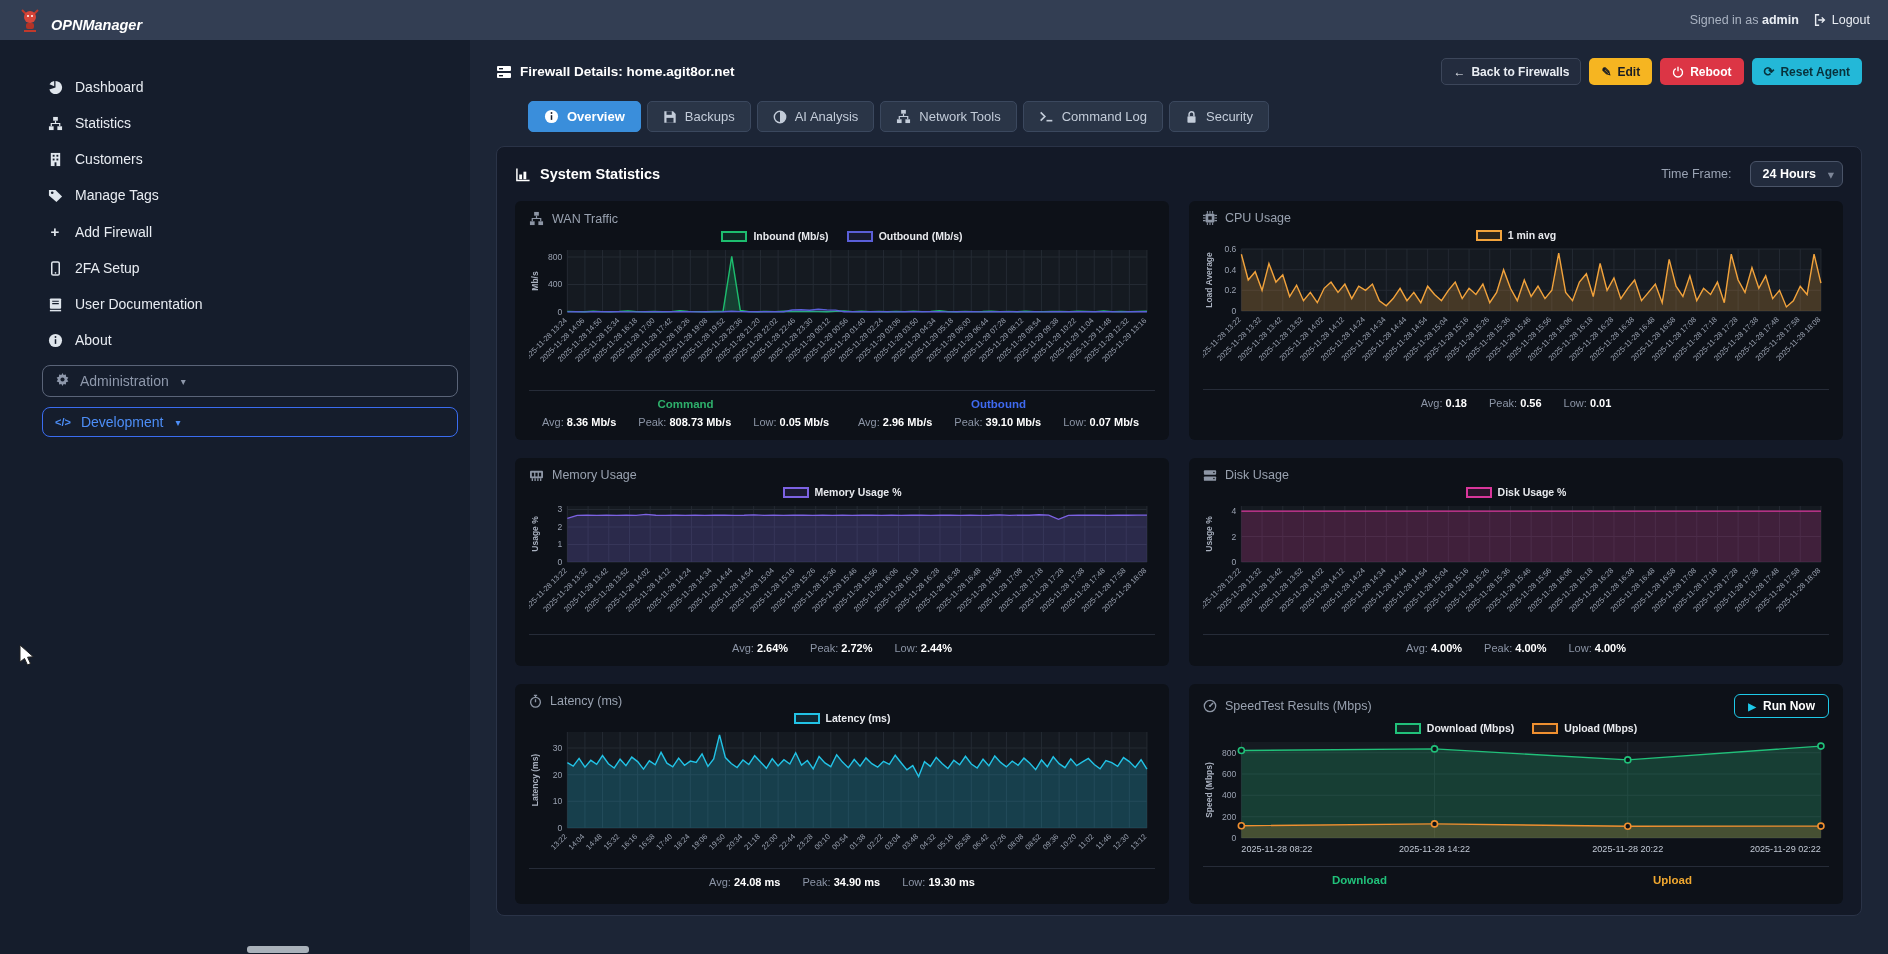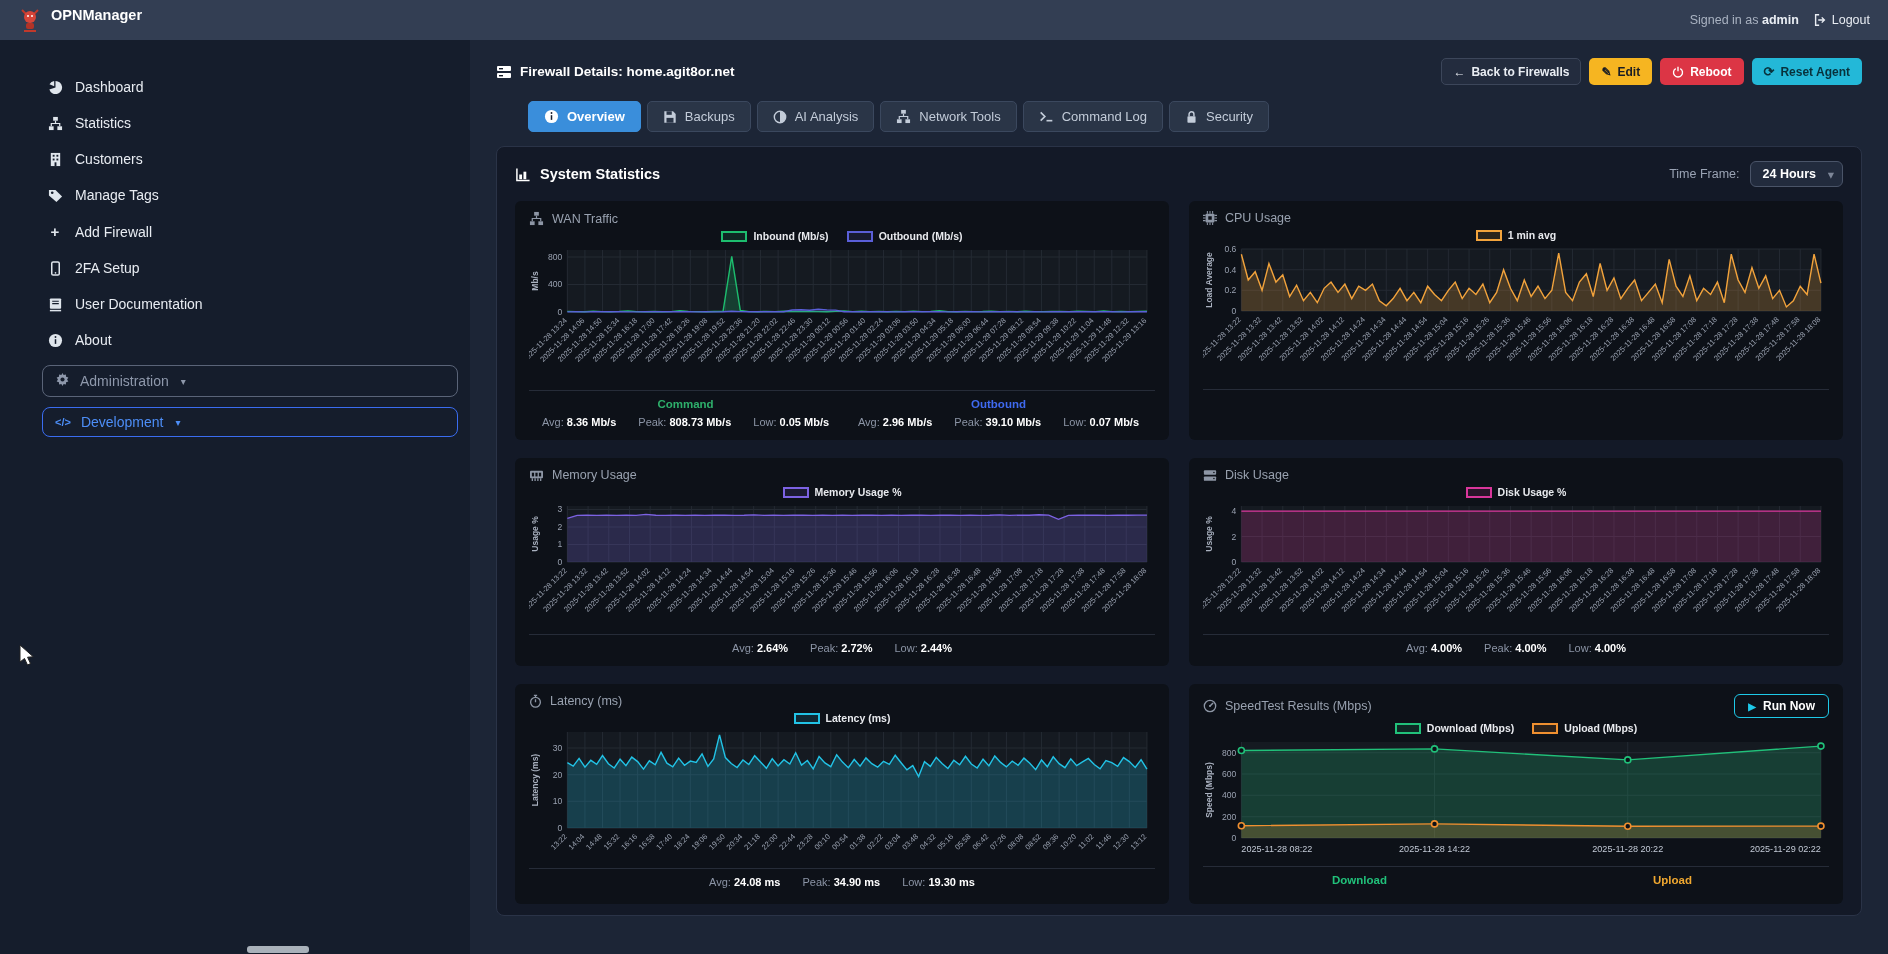--- a/index.html
+++ b/index.html
@@ -1,21 +1,21 @@
 <!DOCTYPE html>
 <html><head>
 <meta charset="utf-8">
 <style>
   * { box-sizing: border-box; margin: 0; padding: 0; }
   html,body { width:1888px; height:954px; overflow:hidden; }
   body { font-family:"Liberation Sans", sans-serif; background:#1c2536; color:#e8ecf2; position:relative; }
 
   
   .navbar { height:40px; background:#333e53; display:flex; align-items:center; padding:0 18px; }
-  .brand { display:flex; align-items:flex-start; gap:9px; font-weight:bold; font-size:14.5px; color:#fff; }
+  .brand { display:flex; align-items:flex-end; gap:9px; font-weight:bold; font-size:14.5px; color:#fff;font-style:italic; }
   .nav-right { margin-left:auto; display:flex; align-items:center; gap:14px; font-size:12.5px; }
   .signed-in { color:#aab3c2; }
   .signed-in b { color:#e9edf3; }
   .logout { color:#e9edf3; display:flex; align-items:center; gap:5px; cursor:pointer; }
 
   .layout { display:flex; height:914px; }
 
   
   .sidebar { width:470px; background:#151d2c; padding-top:32px; position:relative; flex:0 0 auto;padding-left:30px; }
   .side-item { display:flex; align-items:center; gap:11px; padding:7px 16px; margin-bottom:6px;
@@ -40,21 +40,21 @@
 
   .tabs { display:flex; gap:6px; margin-top:16px;padding-left:32px; }
   .tab { background:#2a3547; border:1px solid #3b485e; color:#c3ccd9; font-size:13px; padding:7px 15px;
          border-radius:5px; display:flex; align-items:center; gap:8px; cursor:pointer; }
   .tab.active { background:#3a8edb; border-color:#3a8edb; color:#fff; font-weight:bold; }
 
   .card { margin-top:14px; background:#131927; border:1px solid #2a3347; border-radius:8px;
           padding:14px 18px; height:770px; overflow:hidden; }
   .card-head { display:flex; align-items:center; }
   .card-title { font-size:14.5px; font-weight:bold; color:#fff; display:flex; align-items:center; gap:9px; }
-  .tf { margin-left:auto; display:flex; align-items:center; gap:10px; font-size:12.5px; color:#9aa3b4; }
+  .tf { margin-left:auto; display:flex; align-items:center; gap:18px; font-size:12.5px; color:#9aa3b4; }
   .tf-select { background:#222b3d; border:1px solid #4a5468; border-radius:6px; color:#fff; font-weight:bold;
                font-size:12.5px; padding:5px 26px 5px 12px; position:relative; cursor:pointer; }
   .tf-select:after { content:"▾"; position:absolute; right:8px; top:5px; color:#7d8698; font-weight:normal; }
 
   .charts { display:grid; grid-template-columns:1fr 1fr; gap:18px 20px; margin-top:14px; }
   .panel { background:#0d1118; border-radius:6px; padding:10px 14px 12px 14px; position:relative; }
   .panel-head { display:flex; align-items:center; gap:8px; color:#99a2b0; font-size:12.5px; }
   .panel-head .ic { color:#8d96a5; display:inline-flex; }
   .legend { display:flex; justify-content:center; gap:18px; margin:4px 0 2px 0; }
   .legend-item { display:flex; align-items:center; gap:6px; font-size:10.5px; font-weight:bold; color:#e8eaee; }
@@ -521,20 +521,29 @@
               <text x="33" y="50.33333333333333" font-size="8.5" fill="#9aa2b1" text-anchor="end">0.2</text>
               <line x1="38" y1="26.666666666666664" x2="612" y2="26.666666666666664" stroke="#242a33"></line>
               <text x="33" y="29.666666666666664" font-size="8.5" fill="#9aa2b1" text-anchor="end">0.4</text>
               <line x1="38" y1="6" x2="612" y2="6" stroke="#242a33"></line>
               <text x="33" y="9" font-size="8.5" fill="#9aa2b1" text-anchor="end">0.6</text>
               <path d="M38.0,68.0 L38.0,11.2 L44.8,37.0 L51.7,28.7 L58.5,47.3 L65.3,20.5 L72.2,39.1 L79.0,31.8 L85.8,53.5 L92.7,42.2 L99.5,57.7 L106.3,49.4 L113.2,59.7 L120.0,45.3 L126.8,39.1 L133.7,49.4 L140.5,41.1 L147.3,55.6 L154.2,43.2 L161.0,47.3 L167.8,41.1 L174.7,57.7 L181.5,62.8 L188.3,55.6 L195.2,45.3 L202.0,57.7 L208.8,49.4 L215.7,59.7 L222.5,43.2 L229.3,51.5 L236.2,57.7 L243.0,47.3 L249.8,39.1 L256.7,55.6 L263.5,45.3 L270.3,51.5 L277.2,41.1 L284.0,59.7 L290.8,49.4 L297.7,26.7 L304.5,45.3 L311.3,57.7 L318.2,37.0 L325.0,53.5 L331.8,43.2 L338.7,55.6 L345.5,47.3 L352.3,10.1 L359.2,49.4 L366.0,57.7 L372.8,39.1 L379.7,30.8 L386.5,53.5 L393.3,20.5 L400.2,47.3 L407.0,34.9 L413.8,55.6 L420.7,45.3 L427.5,37.0 L434.3,57.7 L441.2,49.4 L448.0,41.1 L454.8,59.7 L461.7,16.3 L468.5,43.2 L475.3,53.5 L482.2,32.9 L489.0,57.7 L495.8,45.3 L502.7,51.5 L509.5,39.1 L516.3,59.7 L523.2,11.2 L530.0,37.0 L536.8,49.4 L543.7,24.6 L550.5,45.3 L557.3,32.9 L564.2,55.6 L571.0,47.3 L577.8,63.9 L584.7,57.7 L591.5,43.2 L598.3,51.5 L605.2,11.2 L612.0,40.1 L612.0,68.0 Z" fill="#f2a33c" fill-opacity="0.22" stroke="none"></path>
               <polyline points="38.0,11.2 44.8,37.0 51.7,28.7 58.5,47.3 65.3,20.5 72.2,39.1 79.0,31.8 85.8,53.5 92.7,42.2 99.5,57.7 106.3,49.4 113.2,59.7 120.0,45.3 126.8,39.1 133.7,49.4 140.5,41.1 147.3,55.6 154.2,43.2 161.0,47.3 167.8,41.1 174.7,57.7 181.5,62.8 188.3,55.6 195.2,45.3 202.0,57.7 208.8,49.4 215.7,59.7 222.5,43.2 229.3,51.5 236.2,57.7 243.0,47.3 249.8,39.1 256.7,55.6 263.5,45.3 270.3,51.5 277.2,41.1 284.0,59.7 290.8,49.4 297.7,26.7 304.5,45.3 311.3,57.7 318.2,37.0 325.0,53.5 331.8,43.2 338.7,55.6 345.5,47.3 352.3,10.1 359.2,49.4 366.0,57.7 372.8,39.1 379.7,30.8 386.5,53.5 393.3,20.5 400.2,47.3 407.0,34.9 413.8,55.6 420.7,45.3 427.5,37.0 434.3,57.7 441.2,49.4 448.0,41.1 454.8,59.7 461.7,16.3 468.5,43.2 475.3,53.5 482.2,32.9 489.0,57.7 495.8,45.3 502.7,51.5 509.5,39.1 516.3,59.7 523.2,11.2 530.0,37.0 536.8,49.4 543.7,24.6 550.5,45.3 557.3,32.9 564.2,55.6 571.0,47.3 577.8,63.9 584.7,57.7 591.5,43.2 598.3,51.5 605.2,11.2 612.0,40.1" fill="none" stroke="#f2a33c" stroke-width="1.4"></polyline>
               <text transform="rotate(-90 9 37)" x="9" y="37" font-size="8.5" fill="#aab2c0" text-anchor="middle" font-weight="bold">Load Average</text>
             </svg>
             <div class="divider"></div>
+            <div class="stats-groups">
+              <div class="stats-group">
+                <div class="stats-row">
+                  <span><span>Avg:</span> <b>0.18</b></span>
+                  <span><span>Peak:</span> <b>0.56</b></span>
+                  <span><span>Low:</span> <b>0.01</b></span>
+                </div>
+              </div>
+            </div>
           </div>
           <div class="panel">
             <div class="panel-head">
               <span class="ic">
                 <svg width="15" height="13" viewBox="0 0 16 14">
                   <rect x="1" y="2" width="14" height="8" rx="1" fill="currentColor"></rect>
                   <path d="M3.5 10 V13 M6.5 10 V13 M9.5 10 V13 M12.5 10 V13" stroke="currentColor" stroke-width="1.4"></path>
                   <rect x="3" y="4" width="2.4" height="4" fill="#0d1118"></rect>
                   <rect x="6.8" y="4" width="2.4" height="4" fill="#0d1118"></rect>
                   <rect x="10.6" y="4" width="2.4" height="4" fill="#0d1118"></rect>

